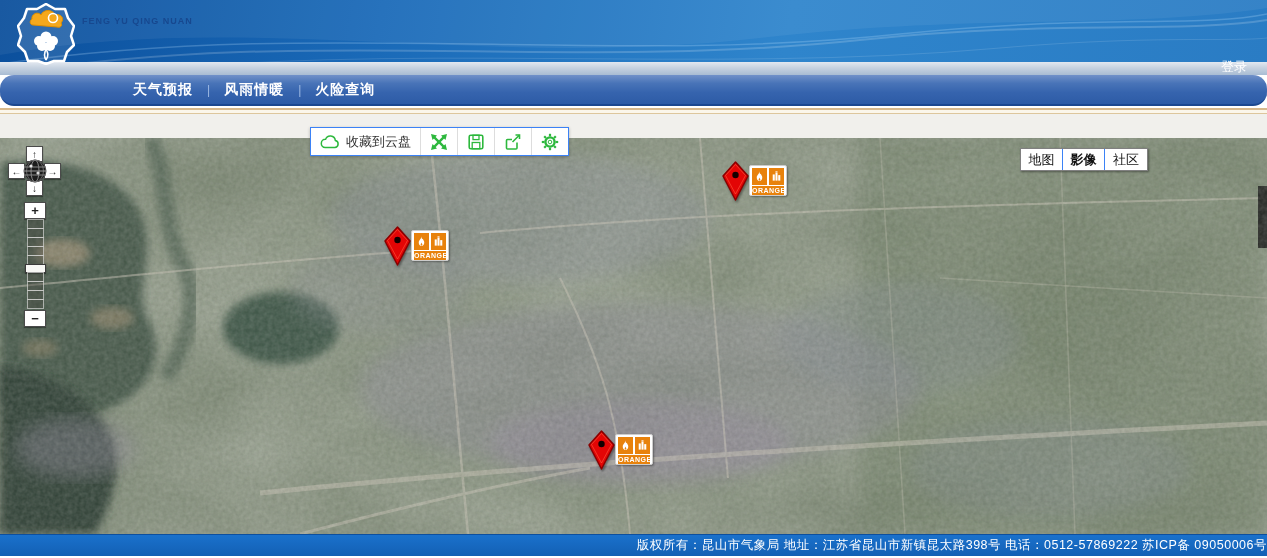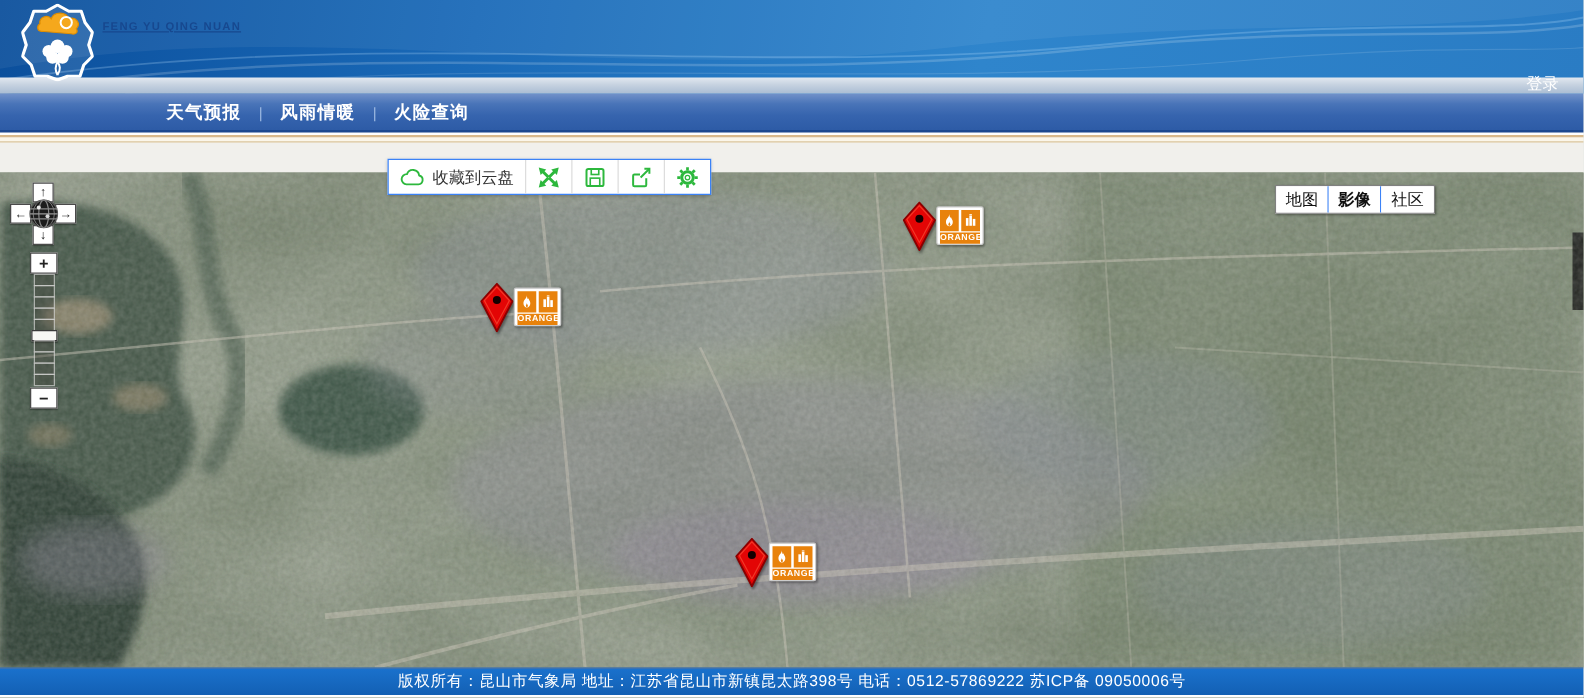--- a/index.html
+++ b/index.html
@@ -9,32 +9,32 @@
   
   .header { position:relative; width:100%; height:75px;
     background:linear-gradient(100deg,#0b4f9c 0%,#1a6ab8 30%,#2f85cc 62%,#2a7cc4 100%); overflow:hidden; }
   .header-waves { position:absolute; inset:0; pointer-events:none; }
   .header-bottom-band { position:absolute; left:0; right:0; bottom:0; height:13px;
     background:linear-gradient(#e2e8f0,#c6d2e0 45%,#a9bcd3); }
   .logo-badge { position:absolute; left:17px; top:3px; width:58px; height:62px; }
   .logo-text-block { position:absolute; left:82px; top:14px; }
   .logo-cn { font-size:25px; font-weight:bold; color:#2e6fc0; letter-spacing:6px;
     text-shadow:1px 1px 0 rgba(255,255,255,0.5); }
-  .logo-en { font-size:9px; font-weight:bold; color:#17488f; letter-spacing:1px; margin-top:2px;text-decoration:underline; }
+  .logo-en { font-size:9px; font-weight:bold; color:#17488f; letter-spacing:1px; margin-top:2px; }
   .site-title { position:absolute; left:215px; top:16px; font-size:29px; font-weight:bold; letter-spacing:2px;
     color:#9fe2fb;
     background:linear-gradient(#e8fbff 10%,#8ed9f5 55%,#4fb2e2 95%);
     -webkit-background-clip:text; background-clip:text; -webkit-text-fill-color:transparent;
     text-shadow:0 2px 3px rgba(6,50,100,0.35); }
   .login-link { position:absolute; right:20px; top:58px; color:#ffffff; font-size:13px; text-decoration:none; cursor:pointer;font-family:Liberation Serif, serif; }
 
   
   .navbar { position:relative; width:100%; height:31px;
     background:linear-gradient(#7191c9 0%,#4974b8 28%,#3664ae 60%,#2d5ba6 100%);
-    border-bottom:2px solid #1c4890; display:flex; align-items:center; }
+    border-bottom:2px solid #1c4890; display:flex; align-items:center;border-radius:14px; }
   .nav-menu { display:flex; align-items:center; margin-left:133px; gap:14px; }
   .nav-item { color:#ffffff; font-size:14px; font-weight:bold; text-decoration:none; cursor:pointer; letter-spacing:1px; }
   .nav-sep { color:#9db9e2; font-size:12px; }
 
   
   .divider-band { width:100%; height:32px; background:#f1f0ec; }
   .divider-band .l1 { height:2px; background:#ffffff; }
   .divider-band .l2 { height:2px; background:#d8b98c; }
   .divider-band .l3 { height:3px; background:#fbf6ea; }
   .divider-band .l4 { height:1px; background:#ddc69c; }
@@ -86,21 +86,21 @@
   .marker .pin { position:absolute; left:0; top:0; cursor:pointer; filter:drop-shadow(1px 2px 1px rgba(0,0,0,0.4)); }
   .marker .badge { position:absolute; left:27px; top:4px; width:38px; background:#ffffff; border:1px solid #cccccc;
     border-radius:2px; padding:2px 2px 0 2px; box-shadow:1px 1px 2px rgba(0,0,0,0.35); cursor:pointer; }
   .badge-tiles { display:flex; gap:2px; justify-content:center; }
   .badge-tile { width:15px; height:17px; background:#e8820c; display:flex; align-items:center; justify-content:center; }
   .badge-level { margin-top:1px; background:#e8820c; color:#ffffff; font-size:7px; font-weight:bold;
     text-align:center; letter-spacing:0.5px; line-height:9px; height:9px; font-family:"Liberation Sans",sans-serif; }
 
   
   .footer { position:relative; width:100%; height:22px; background:linear-gradient(#1a71cc,#1360b4);
-    border-top:1px solid #0d4f9e; display:flex; align-items:center; justify-content:center; }
+    border-top:1px solid #0d4f9e; display:flex; align-items:center; justify-content:flex-end; }
   .footer-text { color:#ffffff; font-size:12.5px; letter-spacing:0.5px; }
 </style>
 </head>
 <body>
 
 <div class="page">
 
   <div class="header">
     <svg class="header-waves" viewBox="0 0 1267 75" preserveAspectRatio="none">
       <path d="M0,55 C250,10 480,70 760,38 C980,13 1120,30 1267,8 L1267,0 L0,0 Z" fill="#ffffff" opacity="0.06"></path>

